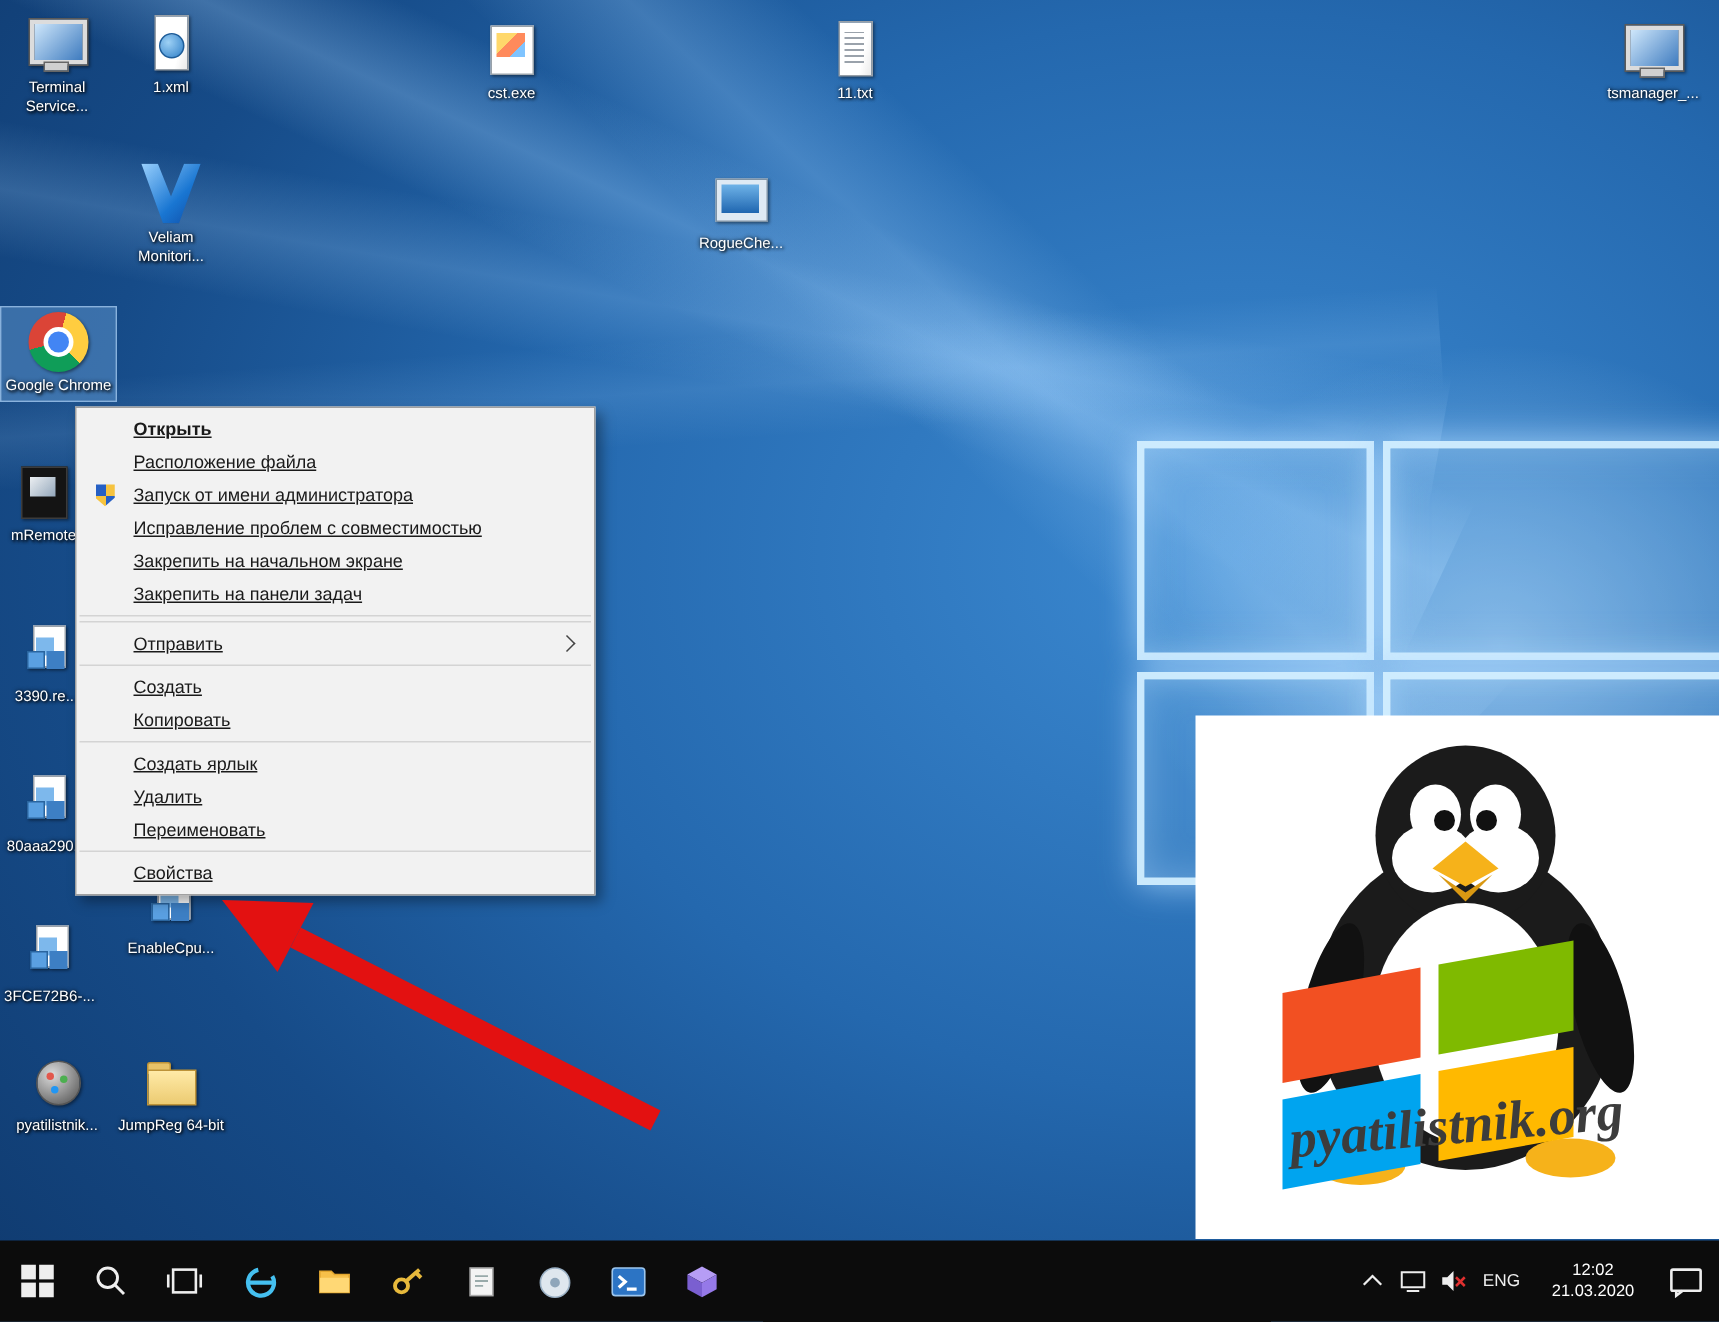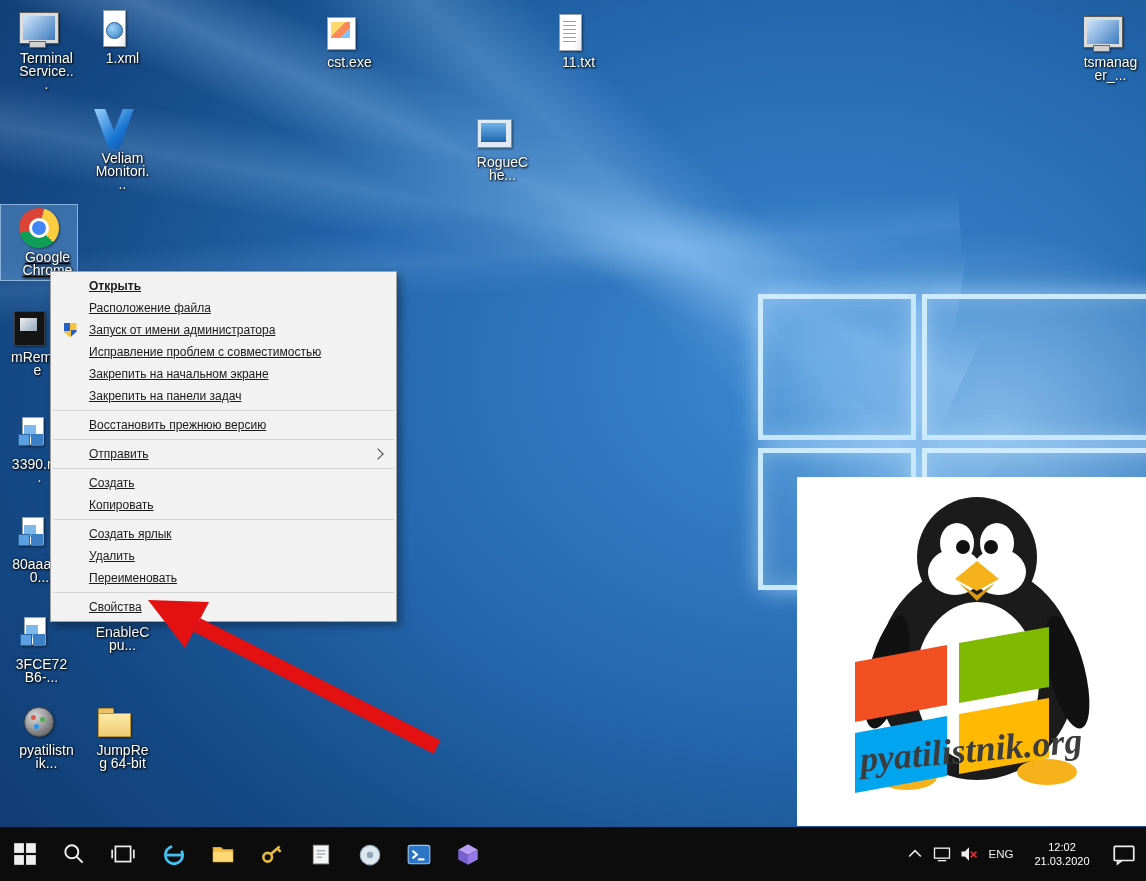--- a/index.html
+++ b/index.html
@@ -16,23 +16,23 @@
   #beam4{left:-160px;top:190px;width:1120px;height:70px;background:linear-gradient(to bottom,rgba(150,205,255,0),rgba(165,212,255,.14) 50%,rgba(150,205,255,0));transform:rotate(-4deg);transform-origin:100% 50%;}
   #glow{position:absolute;left:760px;top:230px;width:480px;height:400px;z-index:1;pointer-events:none;background:radial-gradient(closest-side,rgba(195,228,255,.55),rgba(195,228,255,0));}
   .pane{position:absolute;z-index:2;border:5px solid rgba(210,238,255,.95);background:rgba(145,198,245,.18);box-shadow:0 0 22px rgba(170,215,255,.8), inset 0 0 25px rgba(190,225,255,.35);pointer-events:none;}
   #pane-tl{left:758px;top:294px;width:148px;height:136px;}
   #pane-tr{left:922px;top:294px;width:260px;height:136px;}
   #pane-bl{left:758px;top:448px;width:148px;height:132px;}
   #pane-br{left:922px;top:448px;width:260px;height:132px;}
 
   
   .dicon{position:absolute;width:74px;text-align:center;padding:3px 1px;z-index:5;cursor:pointer;}
-  .dicon.selected{background:rgba(105,160,215,.45);outline:1px solid rgba(175,212,250,.75);text-decoration:underline;}
+  .dicon.selected{background:rgba(105,160,215,.45);outline:1px solid rgba(175,212,250,.75);}
   .glyph{width:44px;height:40px;position:relative;margin:0 auto 3px;filter:drop-shadow(1px 1px 1px rgba(0,0,0,.45));}
-  .dlabel{font-size:14px;line-height:13px;color:#fff;text-shadow:1px 1px 2px #000,0 0 3px rgba(0,0,0,.85);word-wrap:break-word;padding-left:17px;}
+  .dlabel{font-size:10px;line-height:13px;color:#fff;text-shadow:1px 1px 2px #000,0 0 3px rgba(0,0,0,.85);word-wrap:break-word;}
 
   .g-computer::before{content:"";position:absolute;left:4px;top:4px;width:32px;height:24px;border:3px solid #dcdcdc;outline:1px solid #5a5a5a;background:linear-gradient(135deg,#cfe7fb,#3e7bbf);}
   .g-computer::after{content:"";position:absolute;left:14px;top:33px;width:15px;height:5px;background:#d0d0d0;outline:1px solid #666;}
   .g-doc::before{content:"";position:absolute;left:11px;top:1px;width:21px;height:35px;background:linear-gradient(105deg,#fff 70%,#e9e9e9);border:1px solid #98a0a8;}
   .g-xml::after{content:"";position:absolute;left:14px;top:13px;width:15px;height:15px;border-radius:50%;background:radial-gradient(circle at 35% 35%,#9ed1f5,#2f7fc8);border:1px solid #1d5c99;}
   .g-txt::after{content:"";position:absolute;left:15px;top:8px;width:13px;height:22px;background:repeating-linear-gradient(to bottom,#9aa2ab 0 1px,transparent 1px 4px);}
   .g-exe::before{content:"";position:absolute;left:8px;top:4px;width:27px;height:31px;background:#fff;border:1px solid #99a2aa;}
   .g-exe::after{content:"";position:absolute;left:12px;top:9px;width:19px;height:16px;background:linear-gradient(135deg,#ffd86b 0 40%,#ff8a5c 40% 70%,#7fc4ff 70%);}
   .g-winapp::before{content:"";position:absolute;left:5px;top:6px;width:33px;height:27px;background:#dfeaf4;border:1px solid #7e93a6;}
   .g-winapp::after{content:"";position:absolute;left:9px;top:10px;width:25px;height:19px;background:linear-gradient(#6fb3e8,#1f66b0);}
@@ -174,24 +174,20 @@
     </div>
     <div class="mi">
       <span class="gutter"></span>
       <span class="lbl">Закрепить на начальном экране</span>
     </div>
     <div class="mi">
       <span class="gutter"></span>
       <span class="lbl">Закрепить на панели задач</span>
     </div>
     <div class="msep"></div>
-    <div class="mi">
-      <span class="gutter"></span>
-      <span class="lbl">Восстановить прежнюю версию</span>
-    </div>
     <div class="msep"></div>
     <div class="mi">
       <span class="gutter"></span>
       <span class="lbl">Отправить</span>
       <span class="sub-arrow"></span>
     </div>
     <div class="msep"></div>
     <div class="mi">
       <span class="gutter"></span>
       <span class="lbl">Создать</span>

